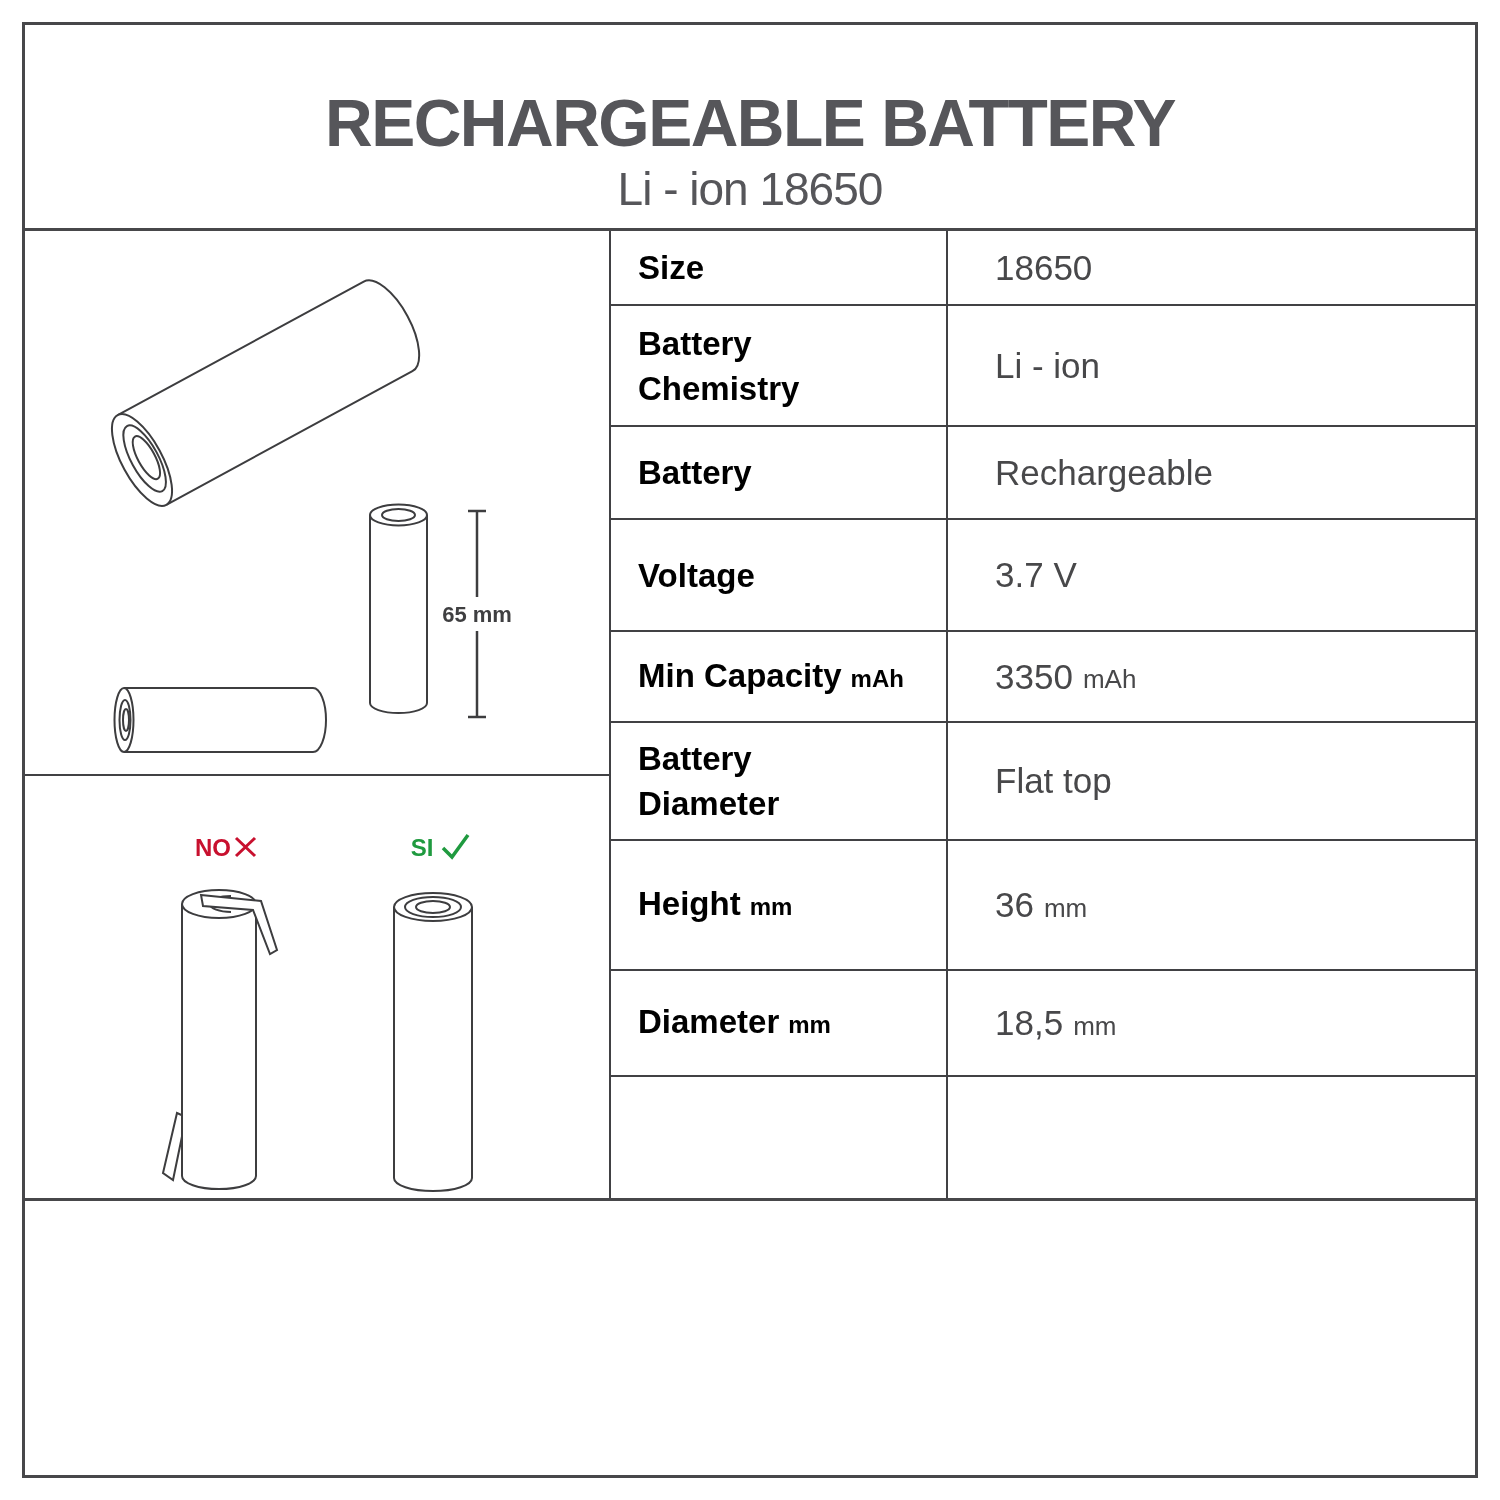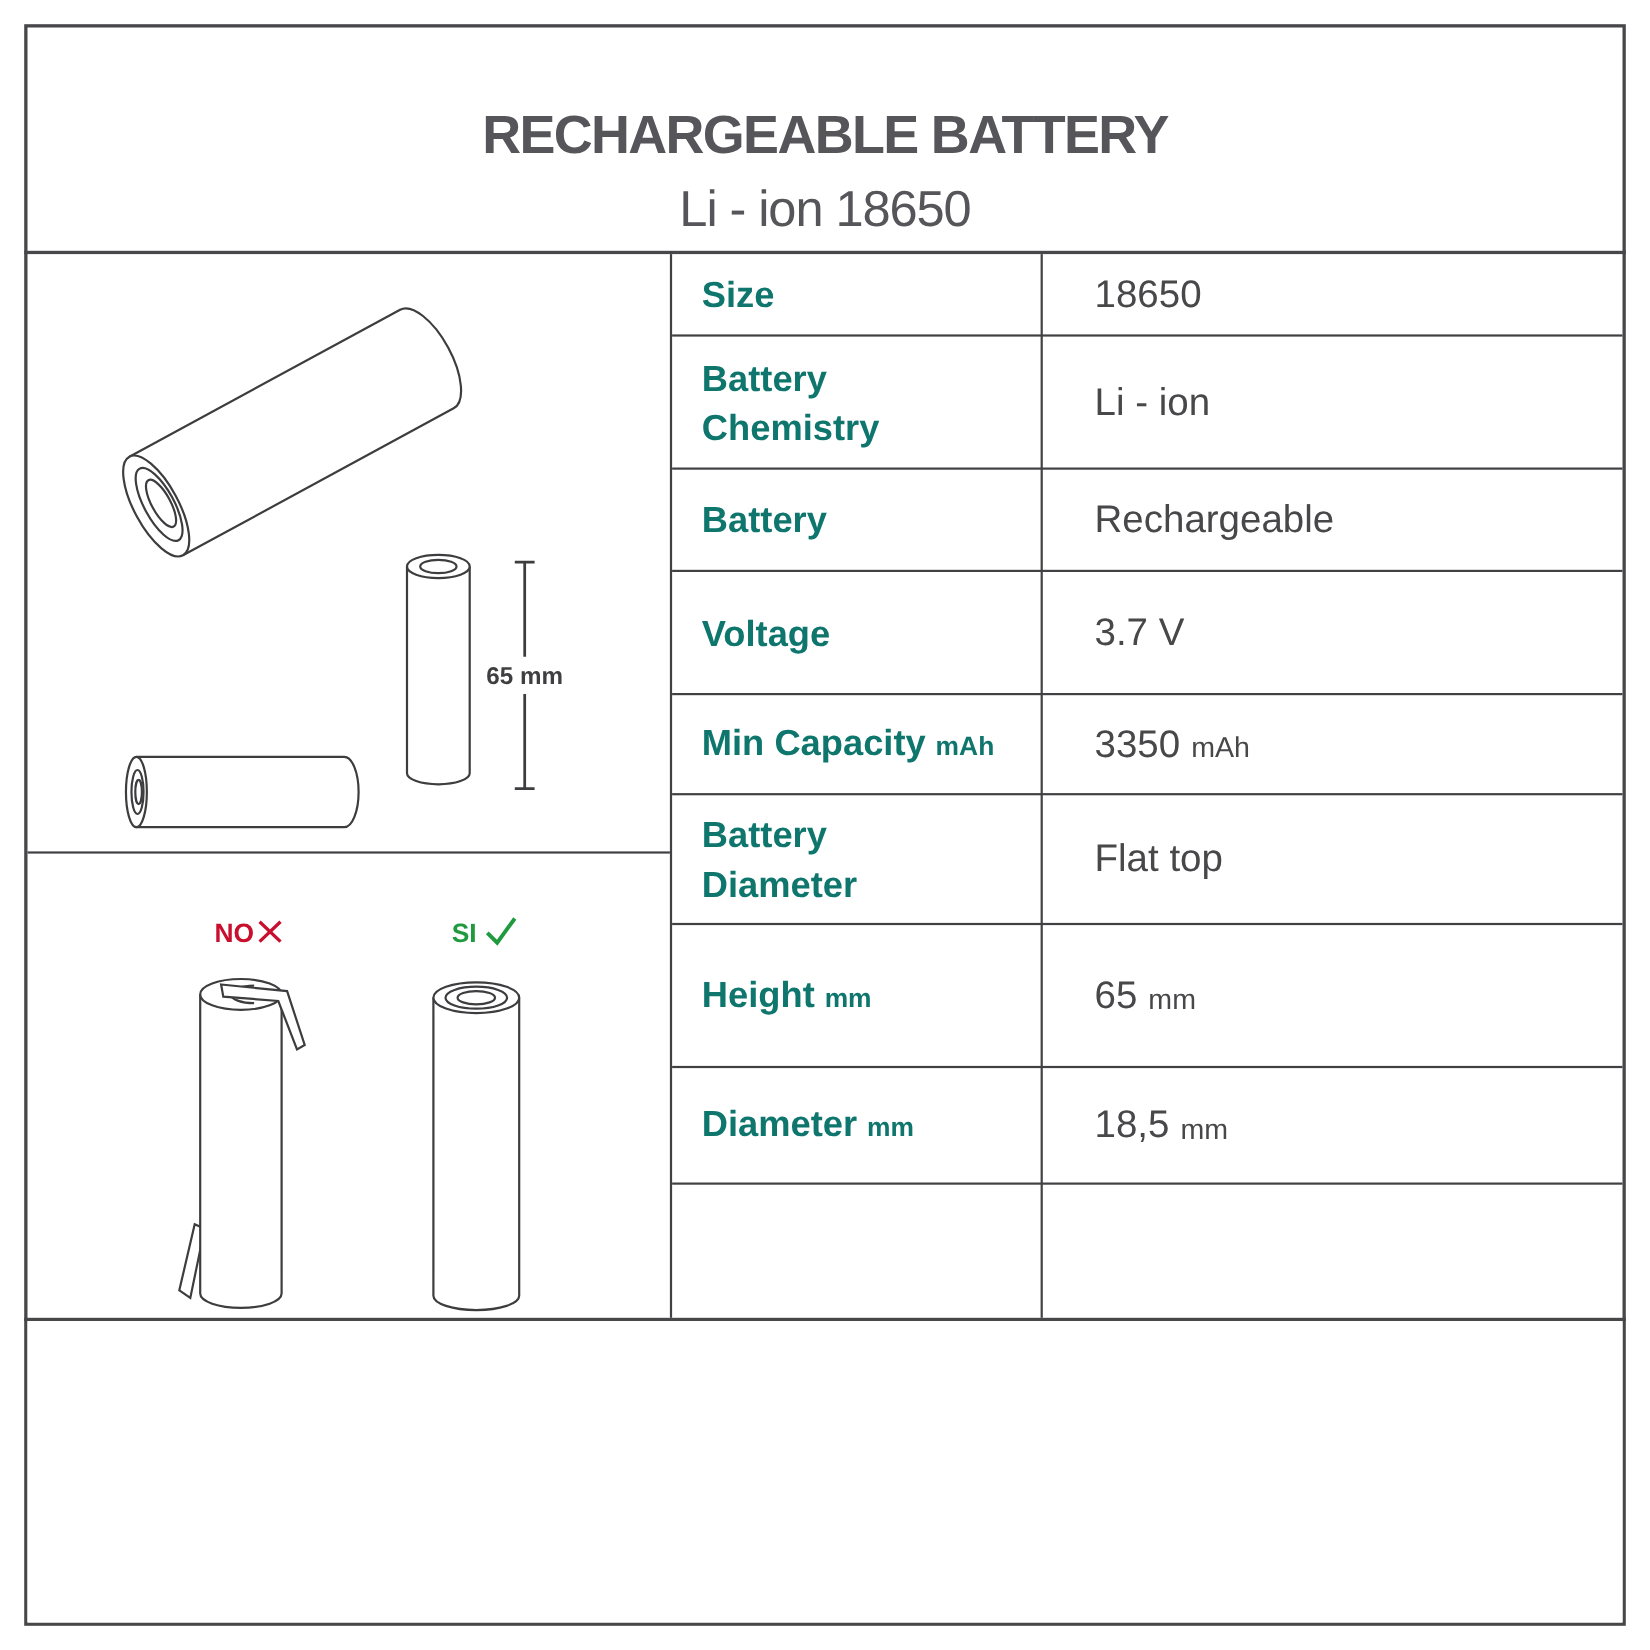--- a/index.html
+++ b/index.html
@@ -12,38 +12,38 @@
     border:3px solid #47474a;box-sizing:border-box;
   }
   .hline,.vline{position:absolute;background:#414144;}
   .header-line{left:22px;top:228px;width:1456px;height:3px;background:#47474a;}
   .left-panel-divider{left:25px;top:774px;width:584px;height:2px;}
   .left-vertical-divider{left:609px;top:231px;width:2px;height:967px;}
   .column-divider{left:946px;top:231px;width:2px;height:967px;}
   .table-bottom-line{left:22px;top:1198px;width:1456px;height:3px;background:#47474a;}
 
   .page-header{position:absolute;left:22px;top:22px;width:1456px;text-align:center;color:#56565a;}
-  .page-title{position:absolute;left:0;top:76px;width:100%;font-size:49px;font-weight:bold;letter-spacing:-1.5px;line-height:50px;}
+  .page-title{position:absolute;left:0;top:76px;width:100%;font-size:66px;font-weight:bold;letter-spacing:-1.5px;line-height:50px;}
   .page-subtitle{position:absolute;left:0;top:144px;width:100%;font-size:46px;font-weight:normal;letter-spacing:-1px;line-height:46px;}
 
   .spec-table{position:absolute;left:611px;top:231px;width:864px;}
   .spec-row{display:flex;box-sizing:border-box;border-bottom:2px solid #414144;}
   .spec-row:nth-child(1){height:75px;}
   .spec-row:nth-child(2){height:121px;}
   .spec-row:nth-child(3){height:93px;}
   .spec-row:nth-child(4){height:112px;}
   .spec-row:nth-child(5){height:91px;}
   .spec-row:nth-child(6){height:118px;}
   .spec-row:nth-child(7){height:130px;}
   .spec-row:nth-child(8){height:106px;}
   .spec-row:nth-child(9){height:112px;border-bottom:none;}
   .label-cell{
     width:335px;box-sizing:border-box;padding-left:27px;
     display:flex;flex-direction:column;justify-content:center;
-    color:#0f766e;font-weight:bold;font-size:33px;line-height:45px;
+    color:#000000;font-weight:bold;font-size:33px;line-height:45px;
   }
   .lbl-line{display:flex;align-items:baseline;}
   .sfx-l{font-size:24px;margin-left:9px;font-weight:bold;}
   .value-cell{
     flex:1;box-sizing:border-box;padding-left:49px;
     display:flex;align-items:center;color:#48484a;font-size:35px;font-weight:normal;
   }
   .sfx-v{font-size:26px;margin-left:10px;align-self:center;padding-top:6px;}
 
   .illus{position:absolute;}
@@ -212,21 +212,21 @@
 
     <div class="spec-row">
       <div class="label-cell">
         <div class="lbl-line">
             <span>Height</span>
             <span class="sfx-l">mm</span>
           </div>
         <div class="lbl-line"></div>
       </div>
       <div class="value-cell">
-          <span>65</span>
+          <span>36</span>
           <span class="sfx-v">mm</span>
         </div>
     </div>
 
     <div class="spec-row">
       <div class="label-cell">
         <div class="lbl-line">
             <span>Diameter</span>
             <span class="sfx-l">mm</span>
           </div>

